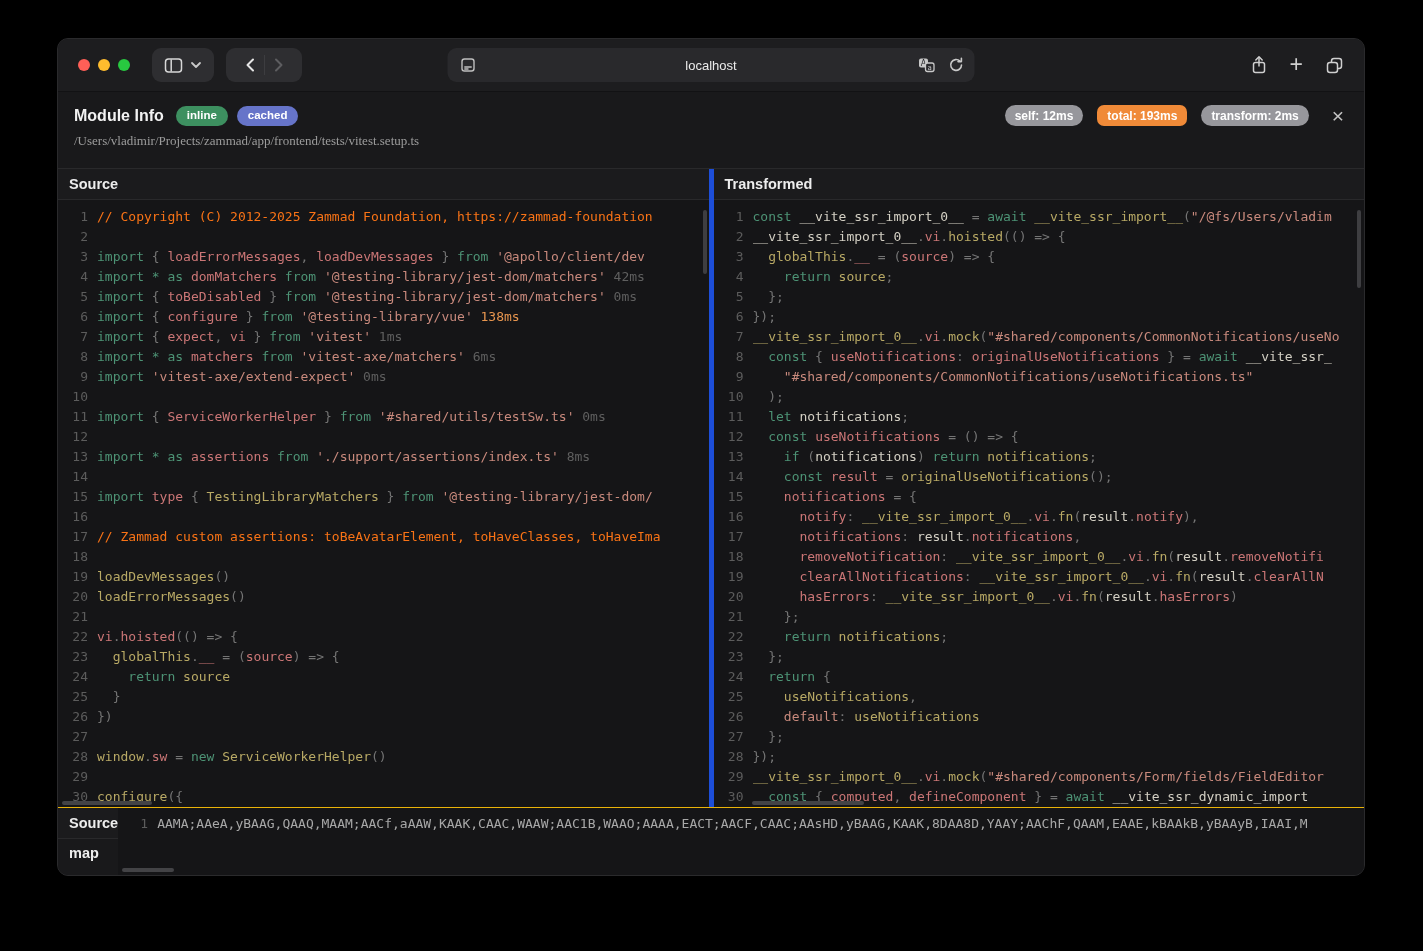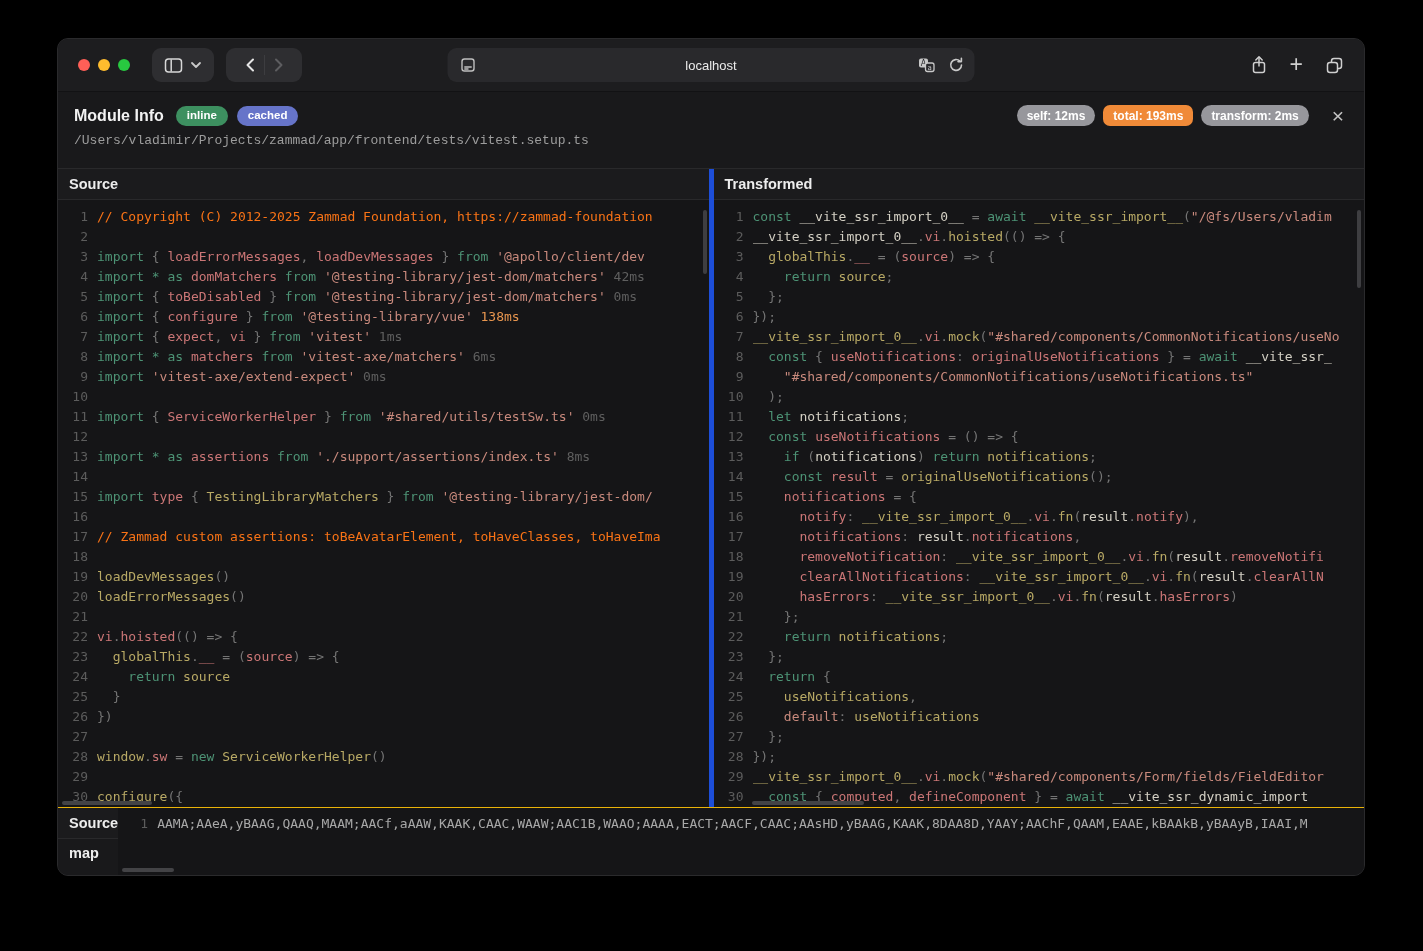--- a/index.html
+++ b/index.html
@@ -40,21 +40,21 @@
   .plus-glyph{color:#cfcfcf;font-size:23px;font-weight:400;line-height:1;margin-top:-2px}
   
   .page{flex:1;display:flex;flex-direction:column;min-height:0;background:#19191b}
   .module-header{height:77px;flex:0 0 77px;box-sizing:border-box;padding:13px 20px 0 16px;border-bottom:1px solid #29292b}
   .mh-row{display:flex;align-items:center;gap:9px}
   .mh-title{color:#f2f2f2;font-size:16px;font-weight:700;margin-right:3px}
   .badge{color:#fff;border-radius:999px;font-size:11.5px;font-weight:700;padding:3px 11px;line-height:1.2}
   .mh-spacer{flex:1}
   .pill{color:#fff;border-radius:999px;font-size:12px;font-weight:700;padding:3.5px 10px;line-height:1.2}
   .close-x{background:none;border:none;color:#c4c4c4;font-size:21px;line-height:1;margin-left:14px;padding:0}
-  .mh-path{margin-top:7px;font-family:Liberation Mono, monospace;font-size:13px;color:#9d9d9d}
+  .mh-path{margin-top:7px;font-family:Liberation Serif, serif;font-size:13px;color:#9d9d9d}
   
   .panels{flex:1;display:flex;min-height:0}
   .panel{flex:1;display:flex;flex-direction:column;min-width:0;position:relative}
   .panel-right{border-left:5px solid #1d4ed8}
   .panel-header{
     height:30px;flex:0 0 30px;line-height:30px;padding-left:11px;
     color:#ededed;font-size:14.5px;font-weight:700;border-bottom:1px solid #29292b;background:#1b1b1d;
   }
   .code-area{flex:1;background:#151517;overflow:hidden;padding-top:7px;position:relative}
   .line{display:flex;height:20px;line-height:20px;font-family:"DejaVu Sans Mono",monospace;font-size:13px;white-space:pre}
@@ -184,21 +184,21 @@
   <div class="page">
 
     <div class="module-header">
       <div class="mh-row">
         <span class="mh-title">Module Info</span>
         <span style="display:flex;gap:9px">
             <span class="badge" style="background: rgb(61, 144, 96);">inline</span>
             <span class="badge" style="background: rgb(102, 116, 201);">cached</span>
           </span>
         <span class="mh-spacer"></span>
-        <span style="display:flex;gap:8px">
+        <span style="display:flex;gap:14px">
             <span class="pill" style="background: rgb(151, 151, 156);">self: 12ms</span>
             <span class="pill" style="background: rgb(240, 138, 56); border-radius: 7px;">total: 193ms</span>
             <span class="pill" style="background: rgb(151, 151, 156);">transform: 2ms</span>
           </span>
         <button class="close-x">×</button>
       </div>
       <div class="mh-path">/Users/vladimir/Projects/zammad/app/frontend/tests/vitest.setup.ts</div>
     </div>
 
     <div class="panels">

